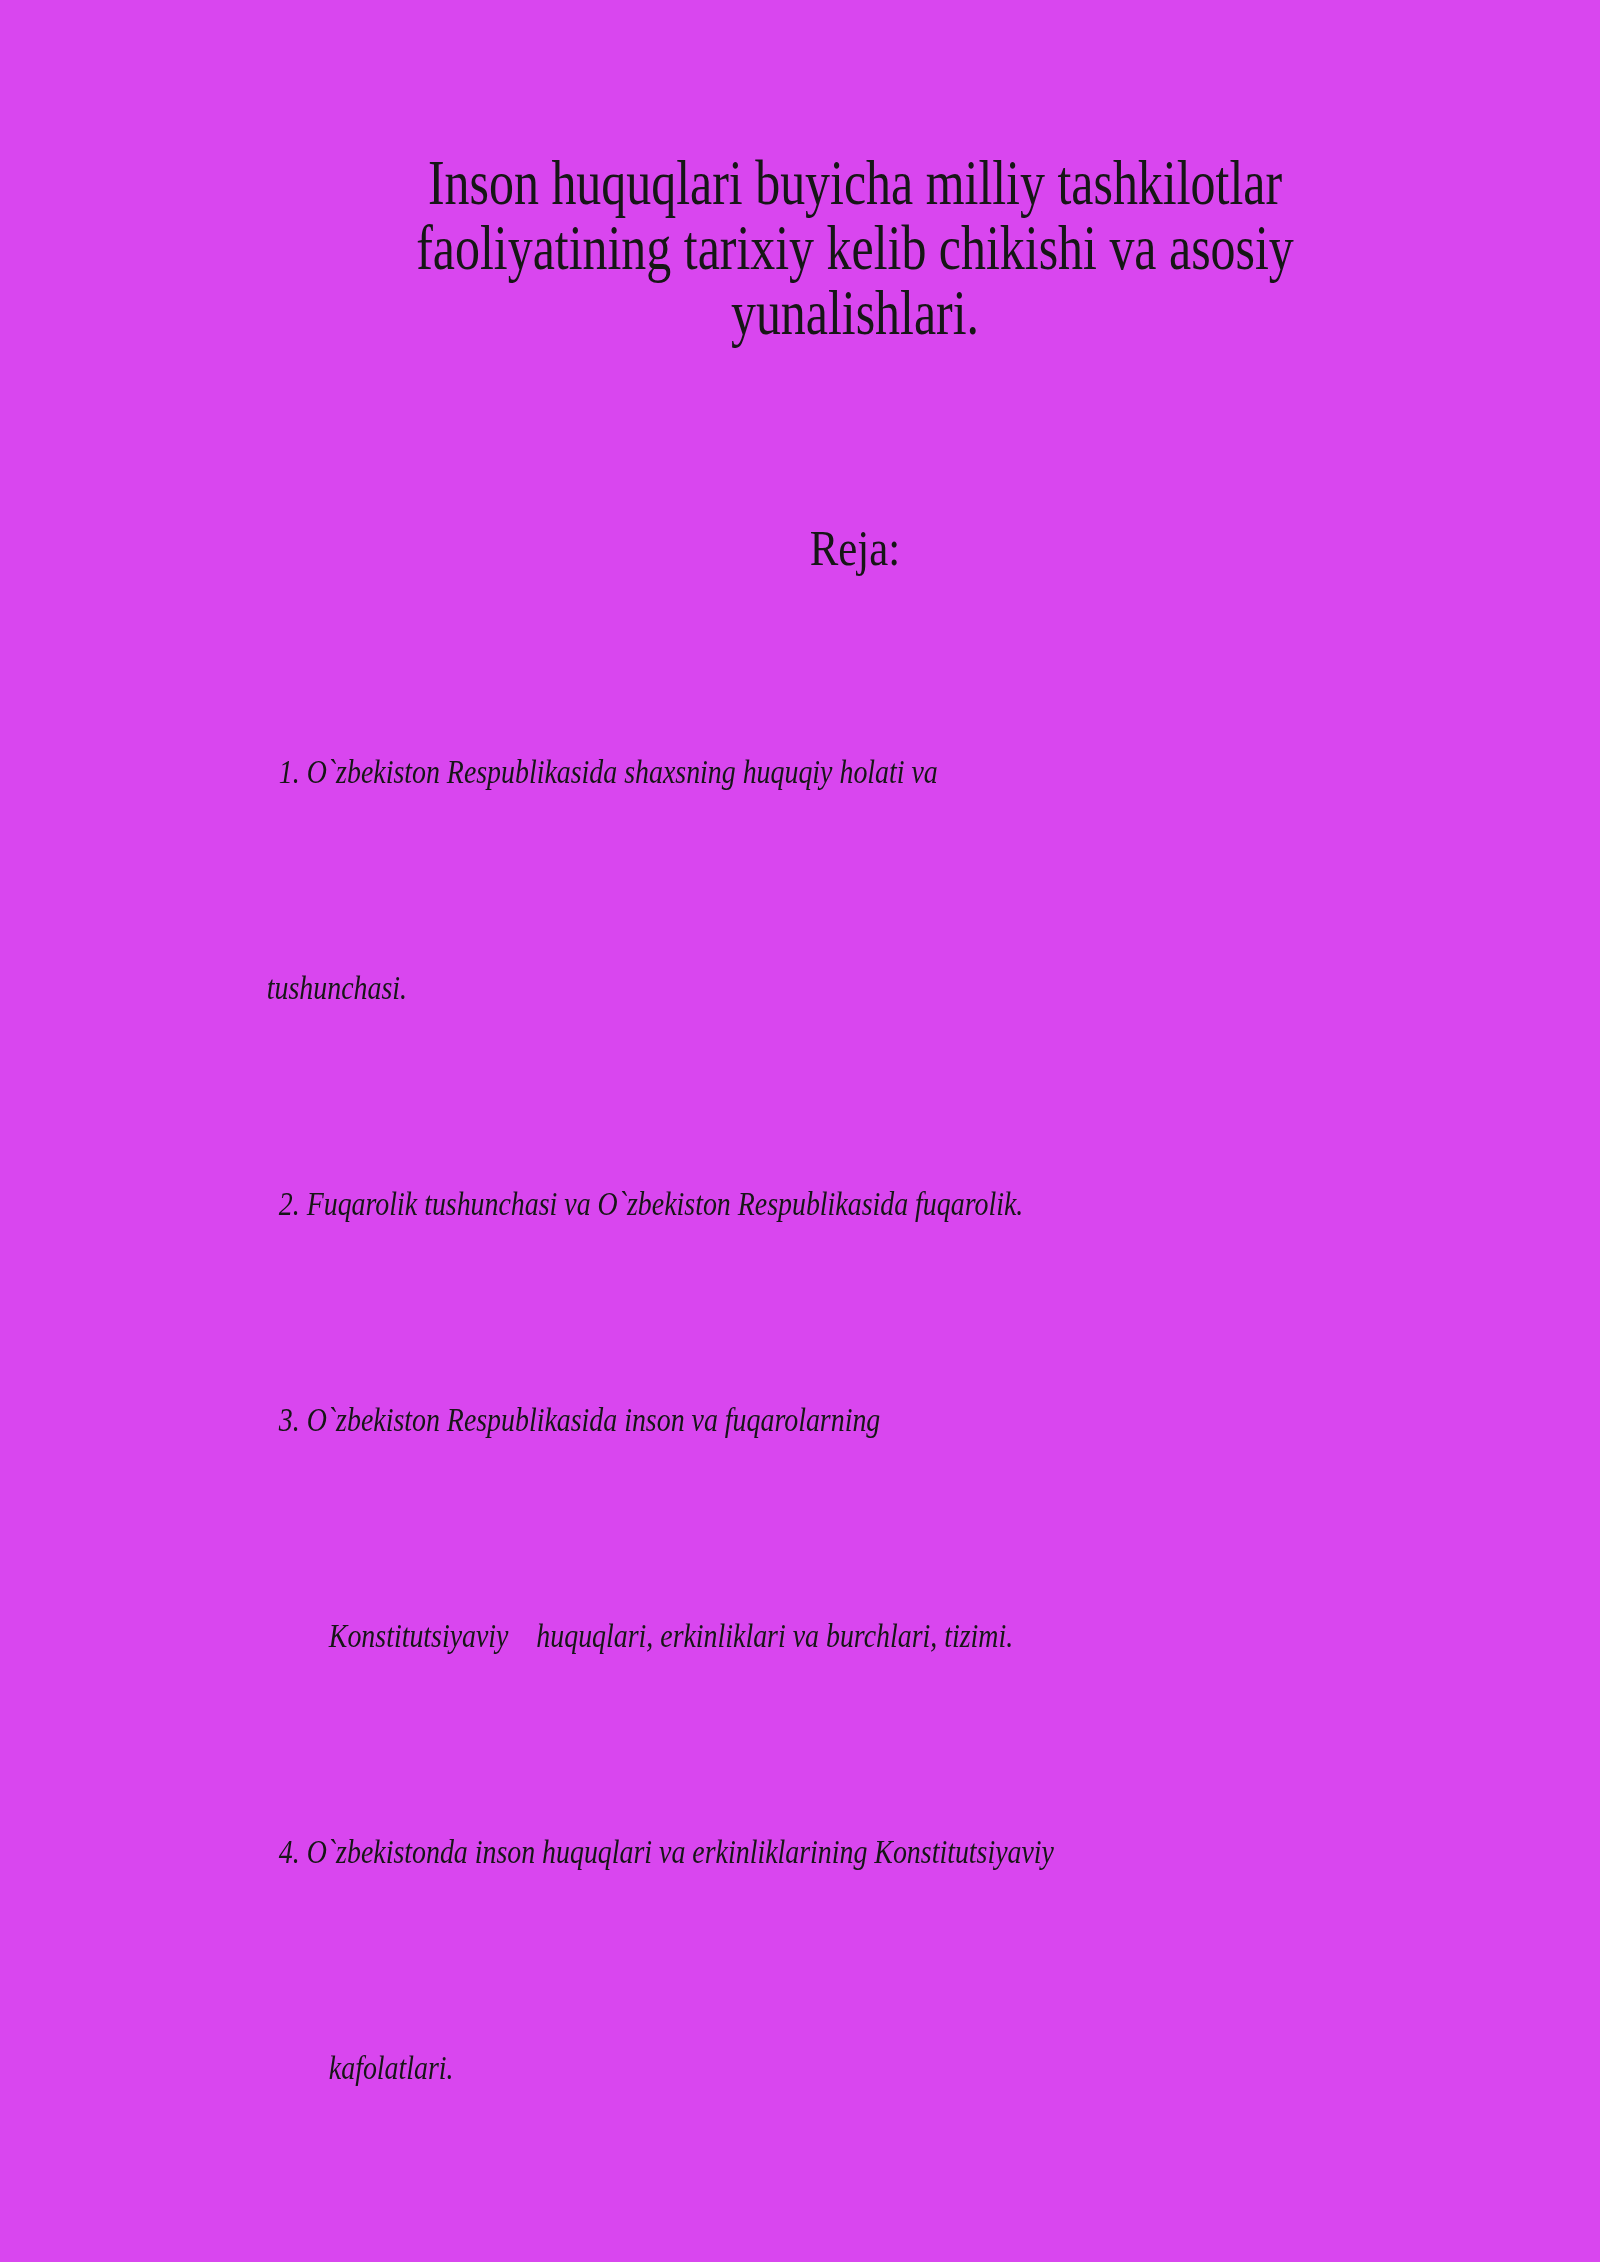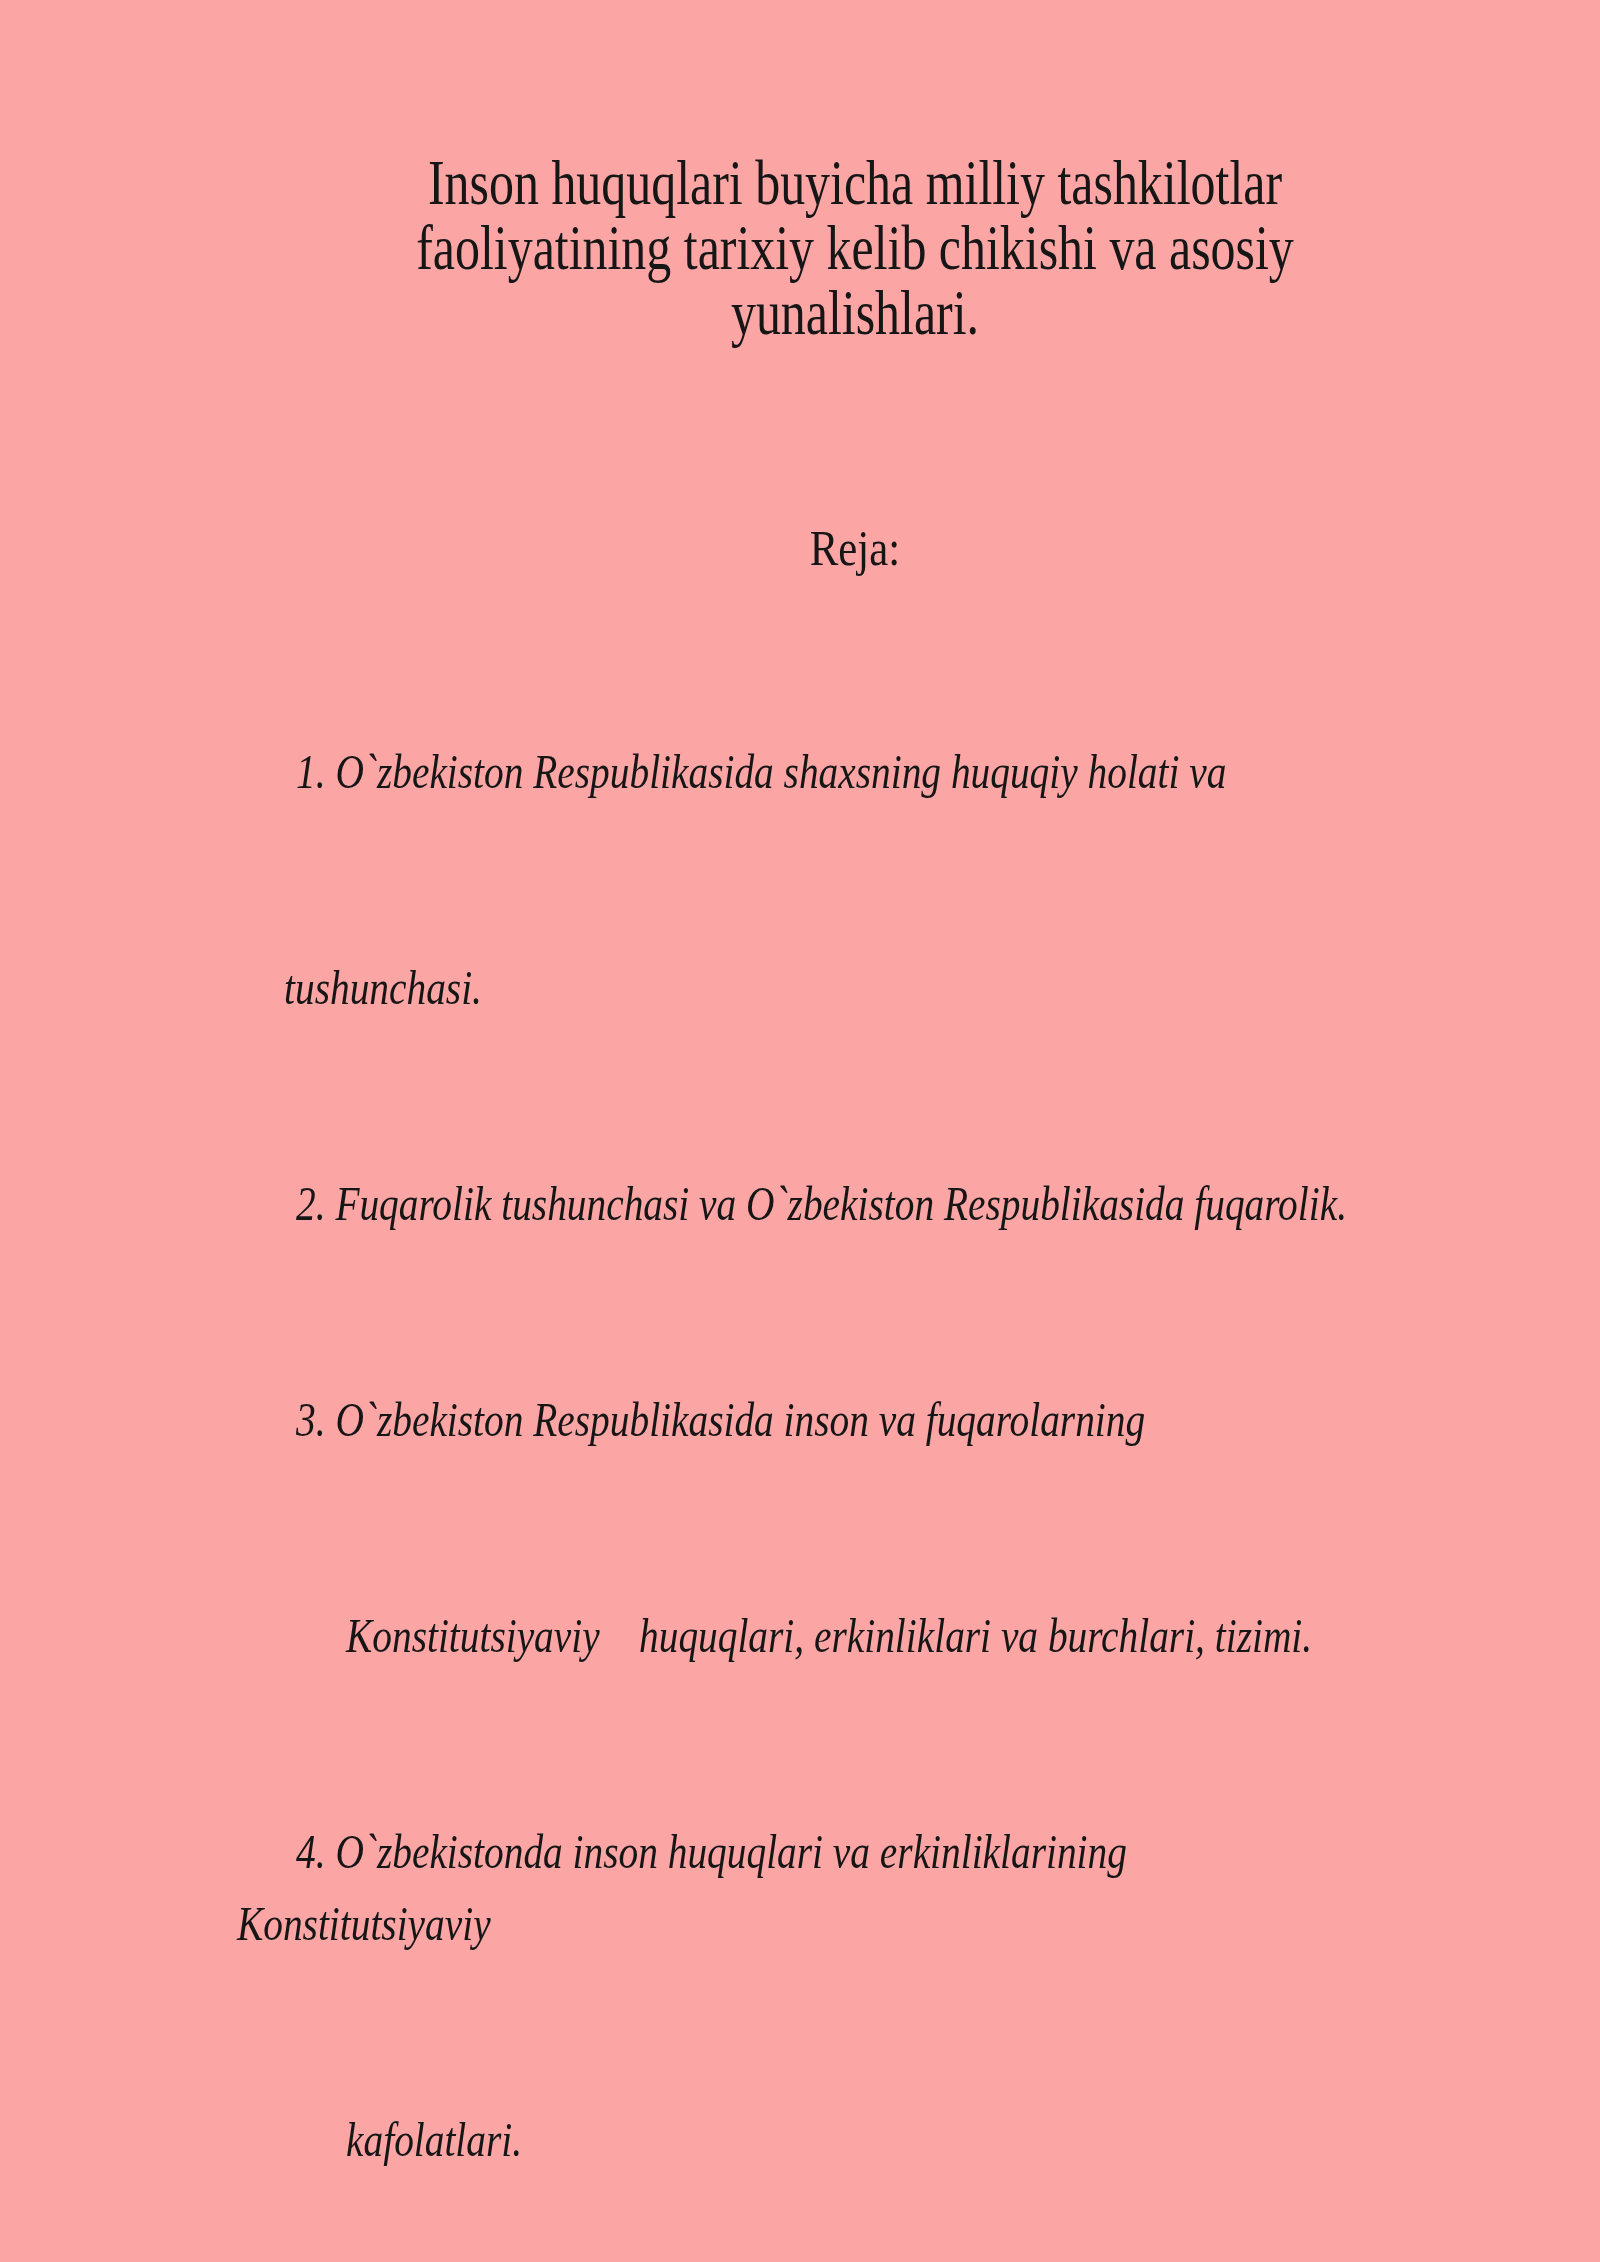--- a/index.html
+++ b/index.html
@@ -1,20 +1,20 @@
 <!DOCTYPE html>
 <html><head>
 <meta charset="utf-8">
 <style>
   html, body { margin: 0; padding: 0; background: #ffffff; }
   .page {
     position: relative;
     width: 1600px;
     height: 2262px;
-    background: #fca5a5;
+    background: #d946ef;
     overflow: hidden;
     font-family: "Liberation Serif", "DejaVu Serif", serif;
     color: #161616;
   }
   .title-block {
     position: absolute;
     top: 150px;
     left: 110px;
     width: 1490px;
     text-align: center;
@@ -37,21 +37,21 @@
     line-height: 64px;
     transform: scaleX(0.84);
     transform-origin: 50% 50%;
   }
   .plan-list {
     position: absolute;
     top: 664px;
     left: 0;
     width: 1600px;
     font-style: italic;
-    font-size: 48px;
+    font-size: 34px;
     line-height: 72px;
   }
   .pline {
     transform: scaleX(0.82);
     transform-origin: 0 50%;
     white-space: pre-wrap;
   }
   .ind-num   { margin-left: 237px; }  
   .ind-wrap1 { margin-left: 225px; }  
   .ind-wrap2 { margin-left: 287px; }  

